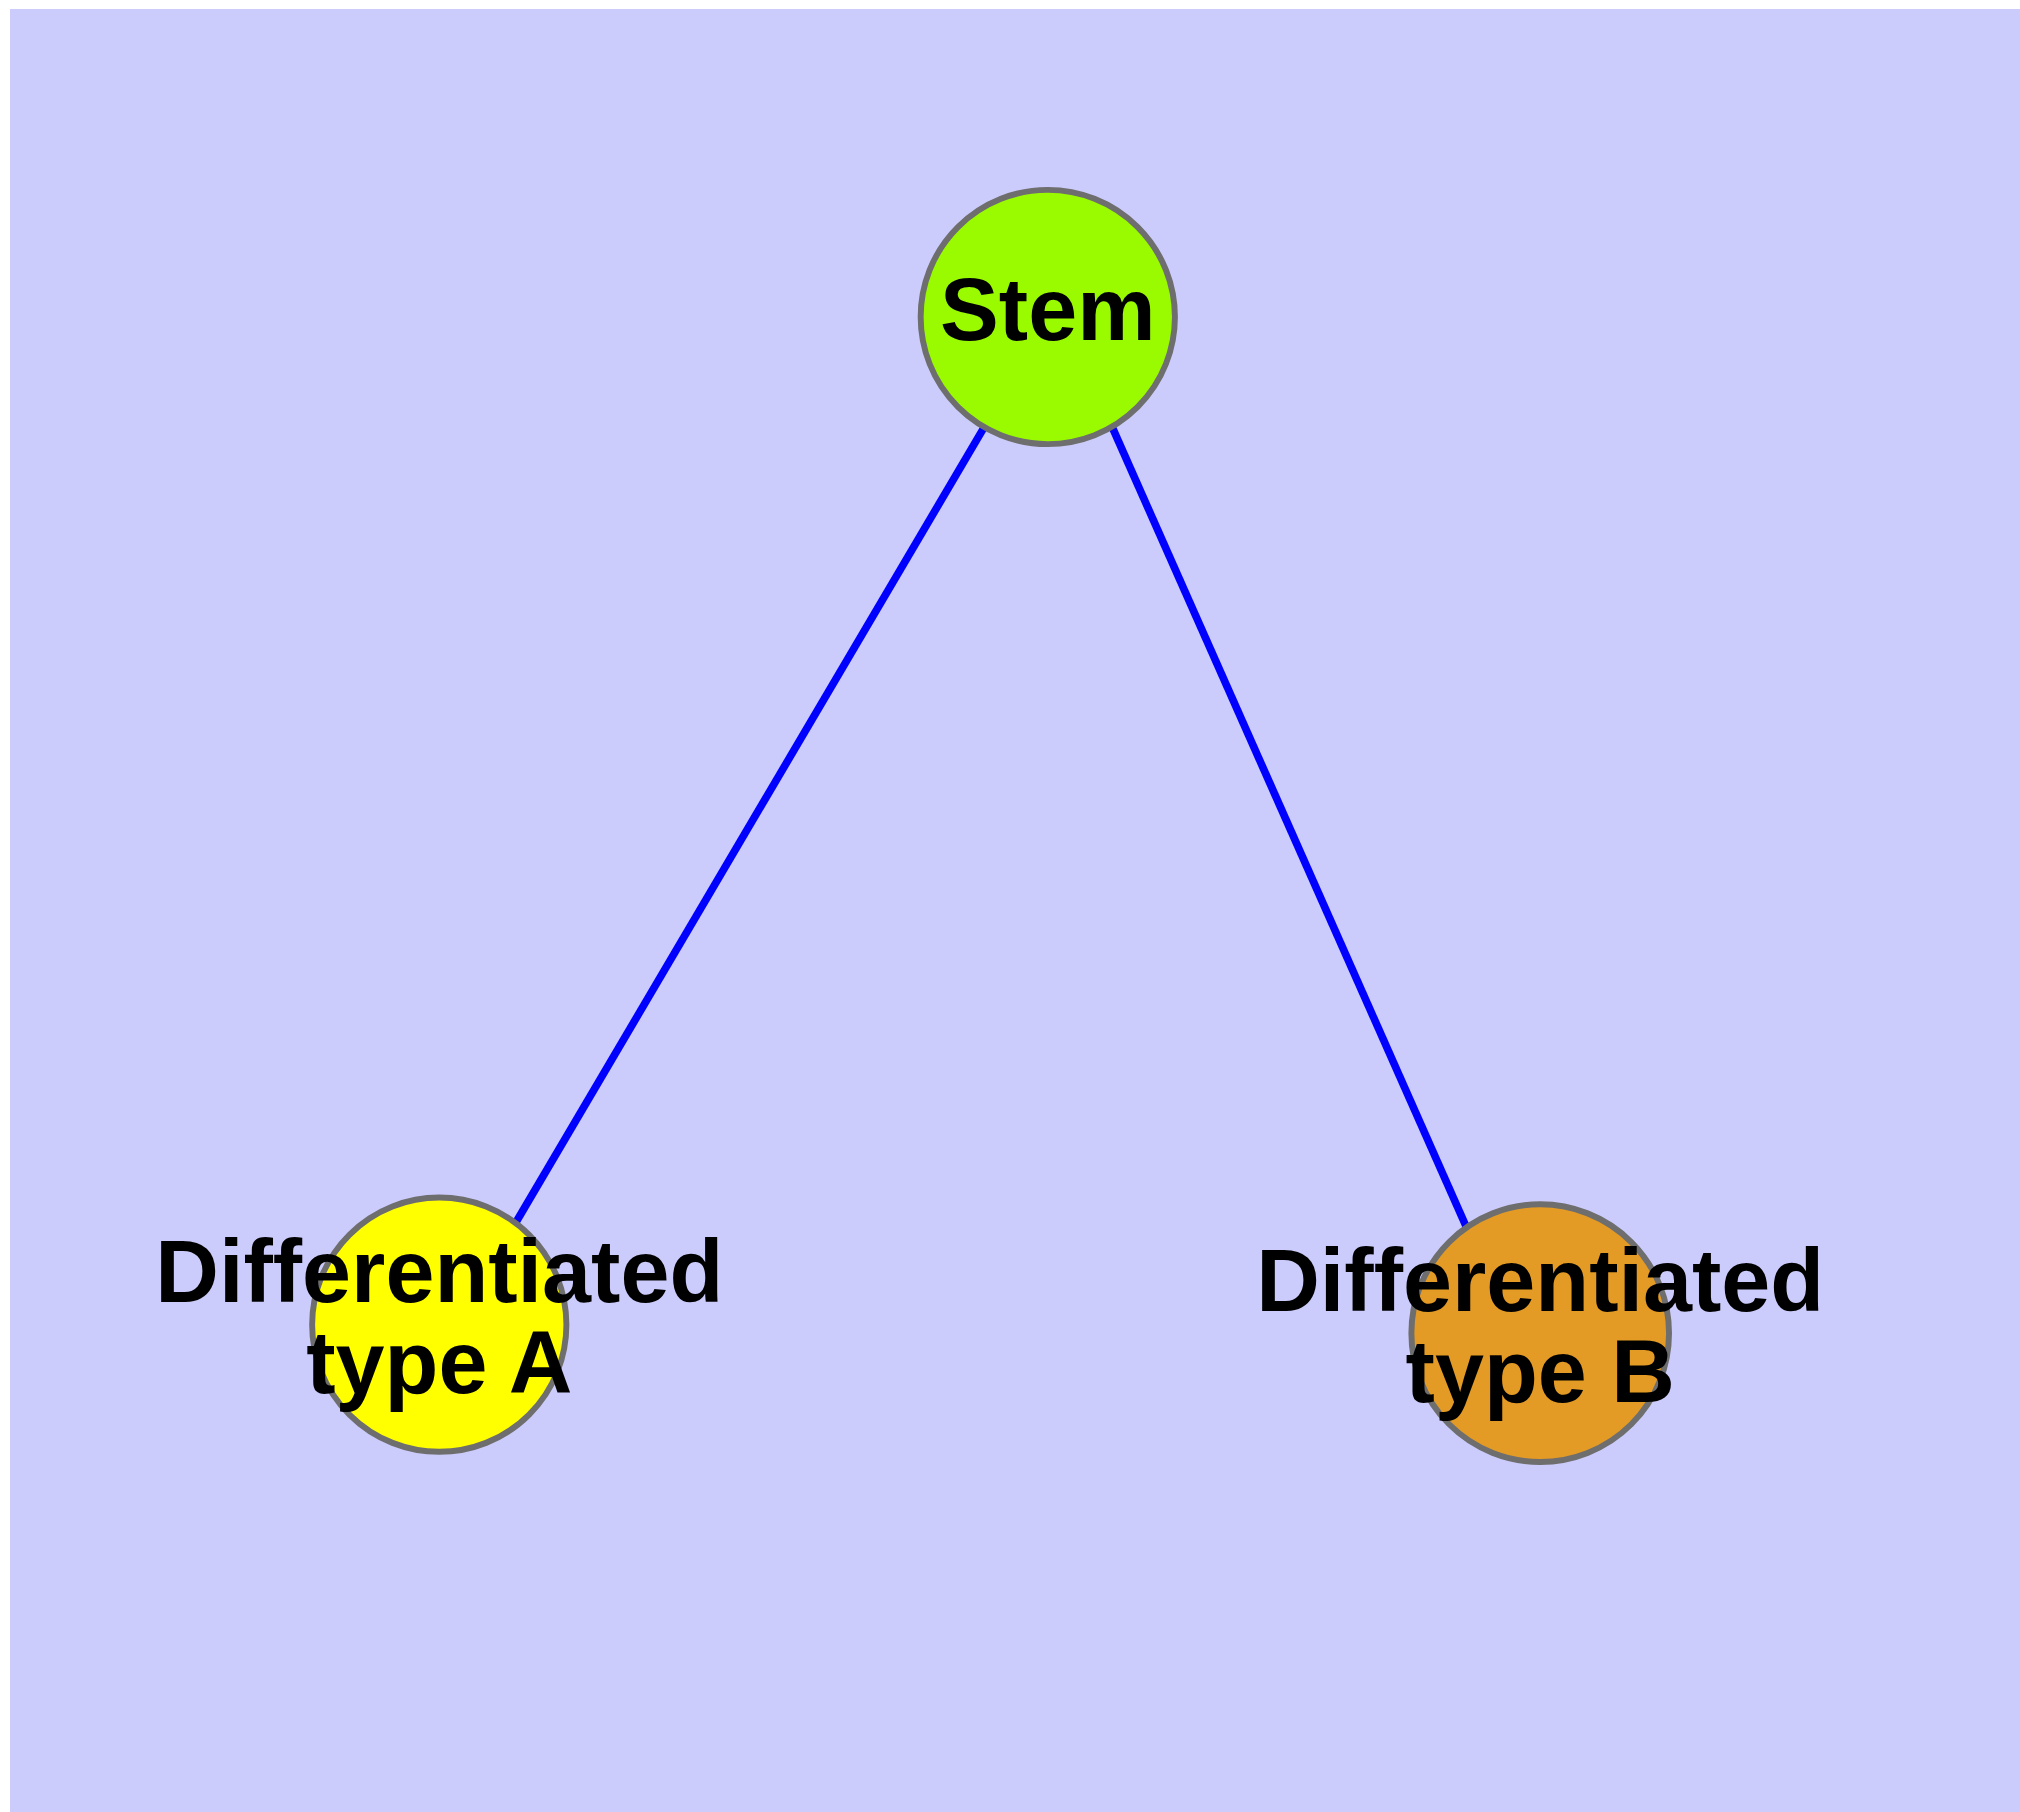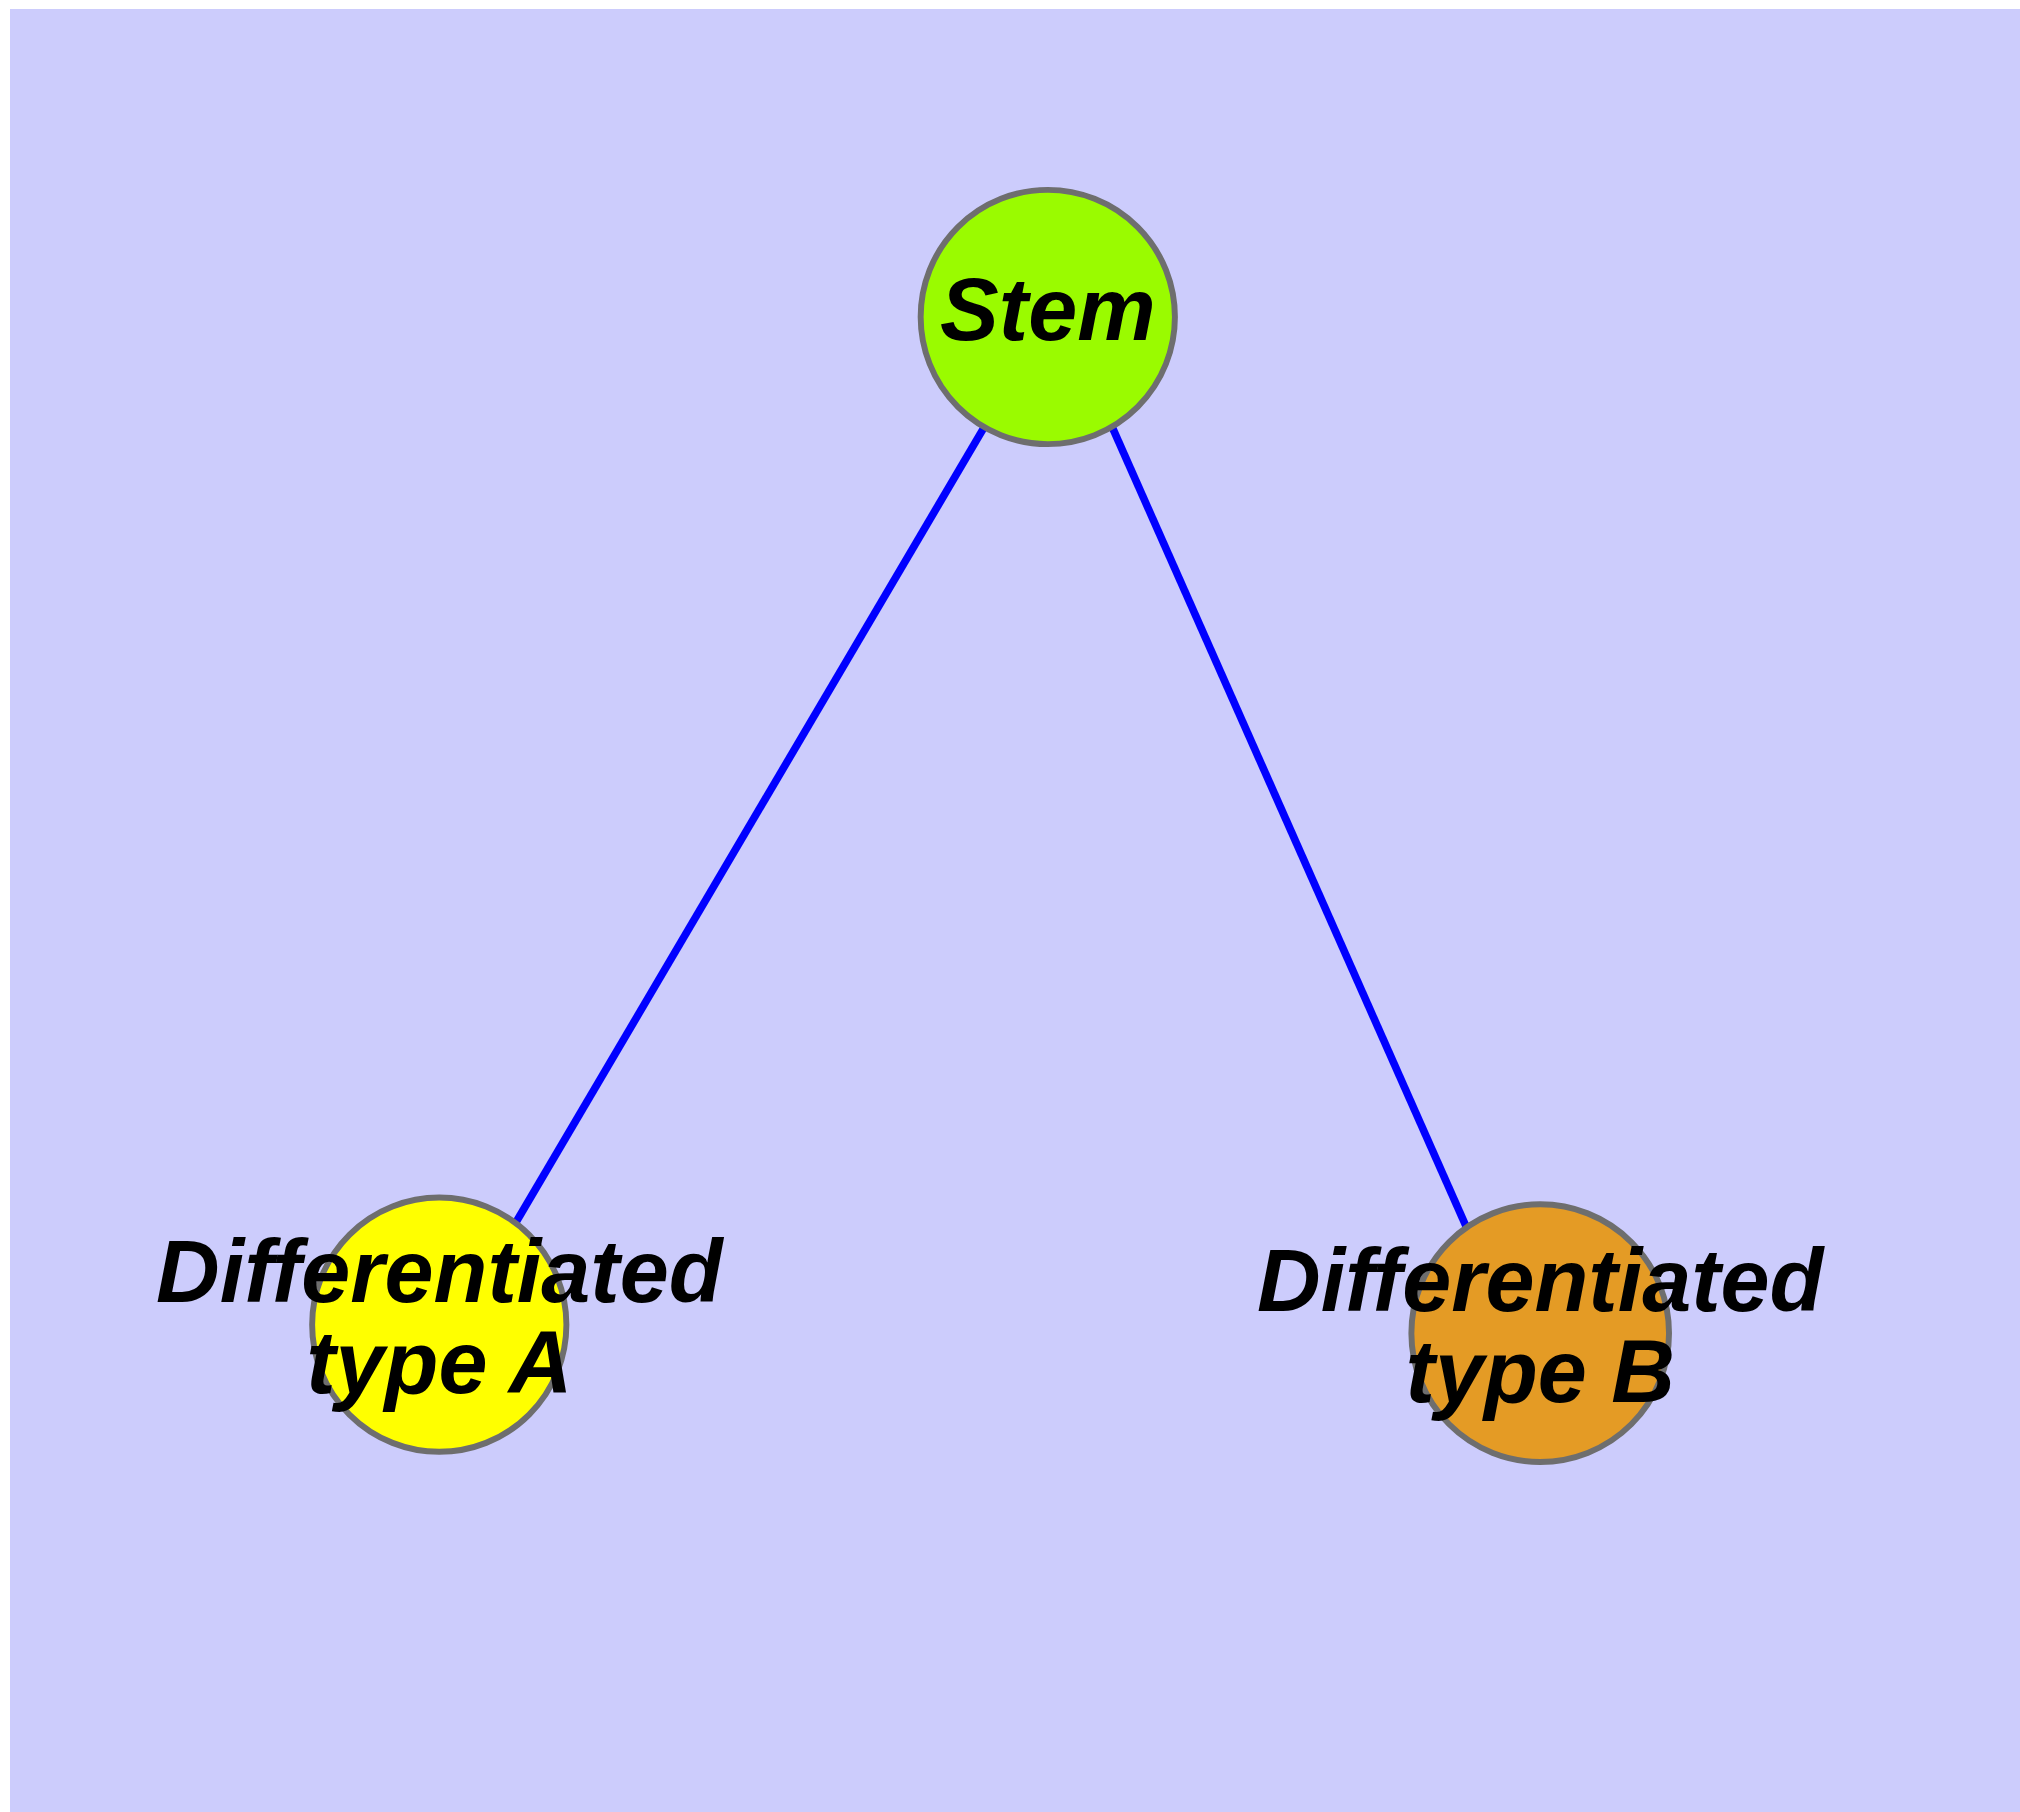--- a/index.html
+++ b/index.html
@@ -7,21 +7,20 @@
     padding: 0;
     background: #ffffff;
   }
   #canvas {
     position: relative;
     width: 2021px;
     height: 1812px;
     background: #ffffff;
     overflow: hidden;
     font-family: "Liberation Sans", "DejaVu Sans", sans-serif;
-    font-style: italic;
   }
   #plot-area {
     position: absolute;
     left: 10.2px;
     top: 8.5px;
     width: 2010px;
     height: 1804px;
     background: #ccccfc;
   }
   svg#graph {

